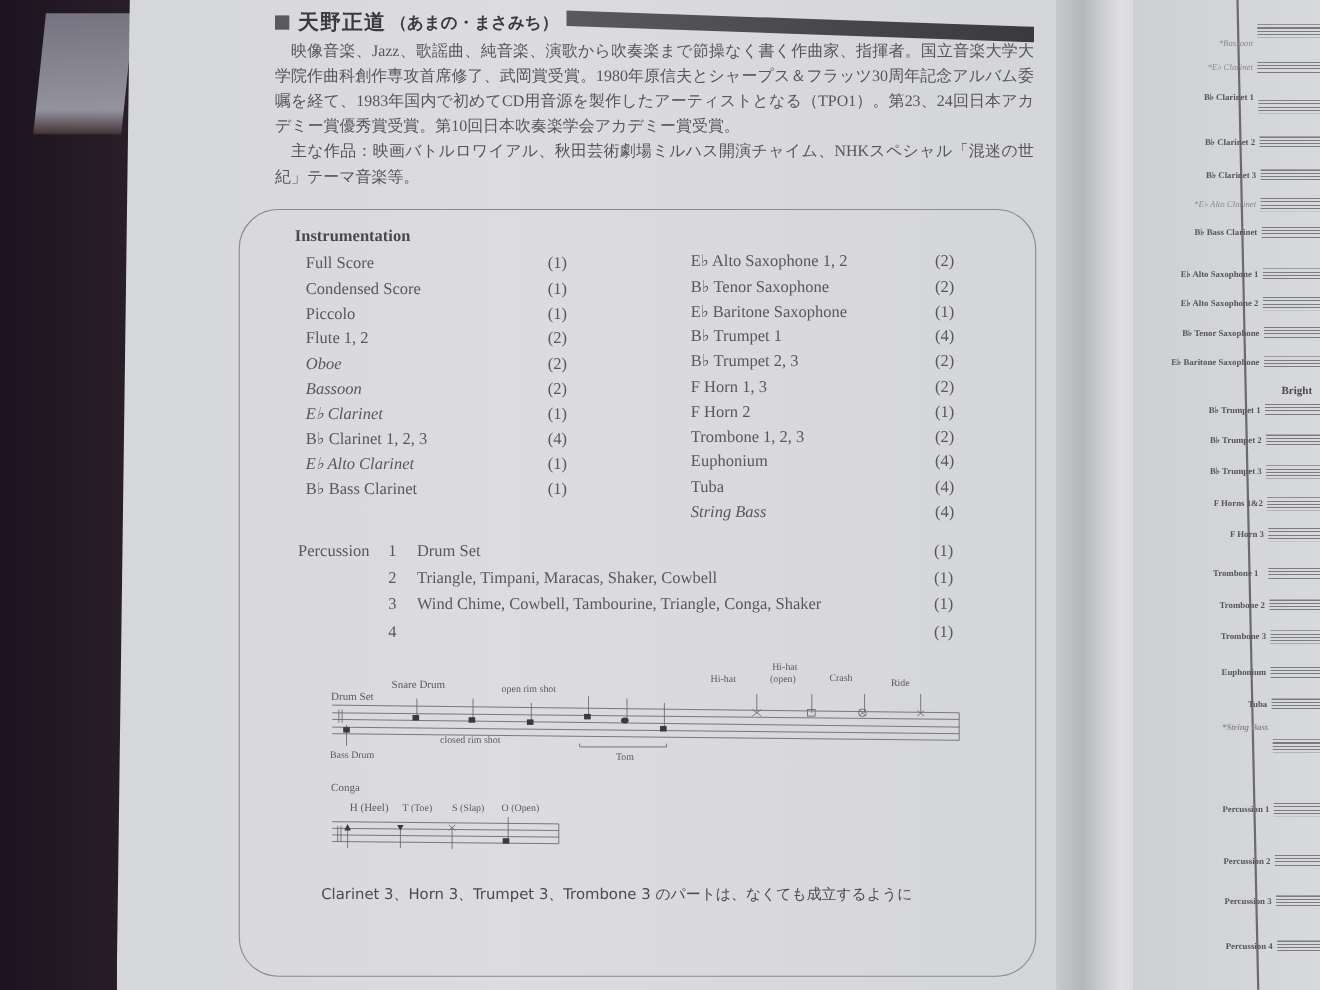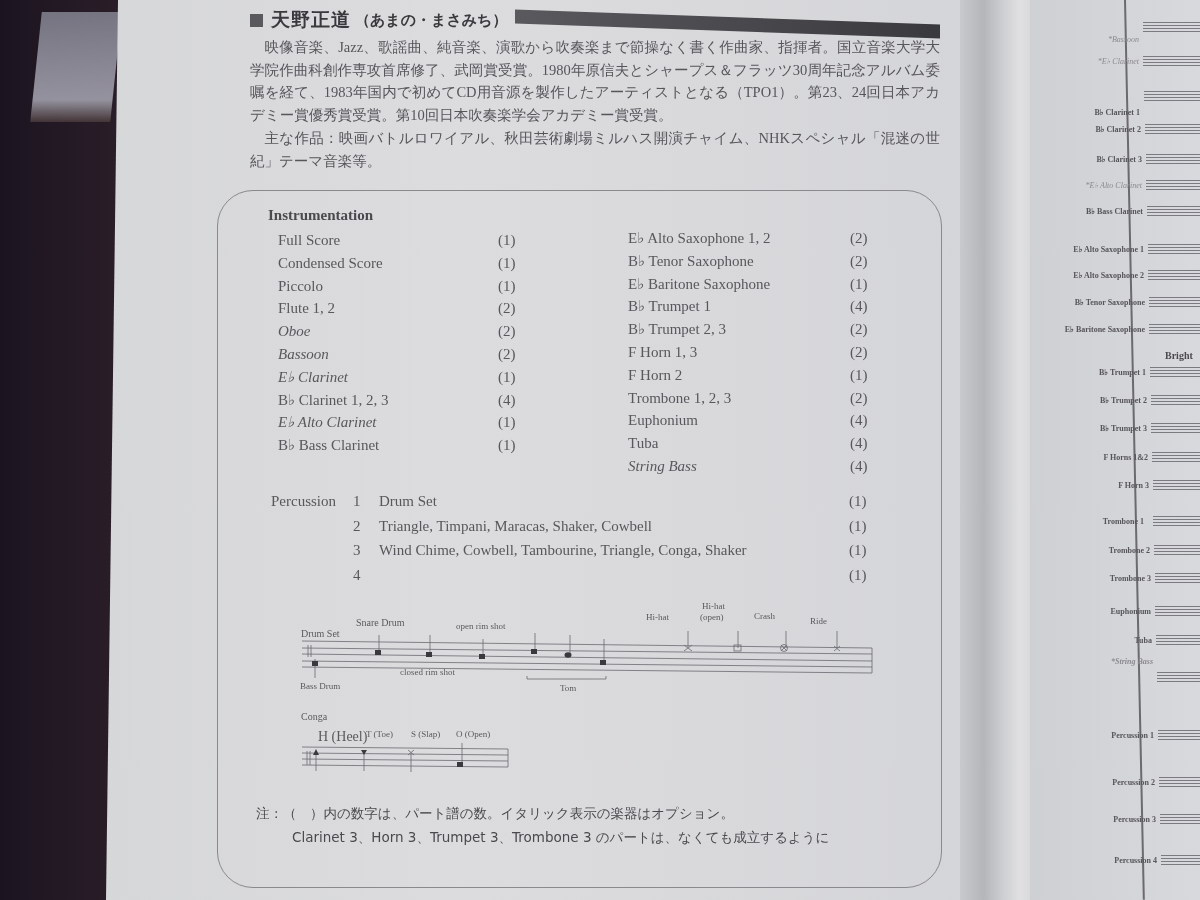--- a/index.html
+++ b/index.html
@@ -306,21 +306,21 @@
       <rect x="75" y="19" width="6" height="5"></rect>
       <rect x="126" y="21" width="6" height="5"></rect>
       <rect x="179" y="23" width="6" height="5"></rect>
       <rect x="231" y="18" width="6" height="5"></rect>
       <ellipse cx="268" cy="24" rx="3.5" ry="2.7"></ellipse>
       <rect x="300" y="29" width="6" height="5"></rect>
     </g>
   </svg>
 
   <div class="diagram-label" style="left:83px; top:520px;">Conga</div>
-  <div class="diagram-label" style="left:100px; top:538px; font-size:14px;">H (Heel)</div>
+  <div class="diagram-label" style="left:100px; top:538px; font-size:10px;">H (Heel)</div>
   <div class="diagram-label" style="left:148px; top:538px; font-size:9px;">T (Toe)</div>
   <div class="diagram-label" style="left:193px; top:538px; font-size:9px;">S (Slap)</div>
   <div class="diagram-label" style="left:238px; top:538px; font-size:9px;">O (Open)</div>
   <svg style="position:absolute; left:82px; top:548px;" width="212" height="40" viewBox="0 0 212 40">
     <g stroke="#6a6a70" stroke-width="0.8" fill="none">
       <line x1="2" y1="8" x2="208" y2="10"></line>
       <line x1="2" y1="14" x2="208" y2="16"></line>
       <line x1="2" y1="20" x2="208" y2="22"></line>
       <line x1="2" y1="26" x2="208" y2="28"></line>
       <line x1="208" y1="10" x2="208" y2="28"></line>
@@ -334,33 +334,32 @@
         <line x1="114" y1="11" x2="108" y2="16"></line>
     </g>
     <g fill="#3a3a3e">
       <polygon points="13,16 16,10 19,16"></polygon>
       <polygon points="61,11 67,11 64,16"></polygon>
       <rect x="157" y="23" width="6" height="5"></rect>
     </g>
   </svg>
 
   <div class="note">
-    <div class="l1">注：（　）内の数字は、パート譜の数。イタリック表示の楽器はオプション。</div>
     <div class="l2">Clarinet 3、Horn 3、Trumpet 3、Trombone 3 のパートは、なくても成立するように</div>
   </div>
 </div>
 
 <div class="score-brace" style="left:1124px; top:0; height:900px; transform: rotate(-1.2deg); transform-origin: top;"></div>
 <div class="tempo">Bright</div>
 <div id="score-staves">
     <div class="score-label opt" style="right: 61px; top: 35px;">*Bassoon</div>
     <div class="score-staff" style="left: 1143px; top: 22px;"></div>
     <div class="score-label opt" style="right: 61px; top: 57px;">*E♭ Clarinet</div>
     <div class="score-staff" style="left: 1143px; top: 56px;"></div>
-    <div class="score-label" style="right: 60px; top: 108px;">B♭ Clarinet 1</div>
+    <div class="score-label" style="right: 60px; top: 84px;">B♭ Clarinet 1</div>
     <div class="score-staff" style="left: 1144px; top: 91px;"></div>
     <div class="score-label" style="right: 59px; top: 125px;">B♭ Clarinet 2</div>
     <div class="score-staff" style="left: 1145px; top: 124px;"></div>
     <div class="score-label" style="right: 58px; top: 155px;">B♭ Clarinet 3</div>
     <div class="score-staff" style="left: 1146px; top: 154px;"></div>
     <div class="score-label opt" style="right: 58px; top: 181px;">*E♭ Alto Clarinet</div>
     <div class="score-staff" style="left: 1146px; top: 180px;"></div>
     <div class="score-label" style="right: 57px; top: 207px;">B♭ Bass Clarinet</div>
     <div class="score-staff" style="left: 1147px; top: 206px;"></div>
     <div class="score-label" style="right: 56px; top: 245px;">E♭ Alto Saxophone 1</div>

